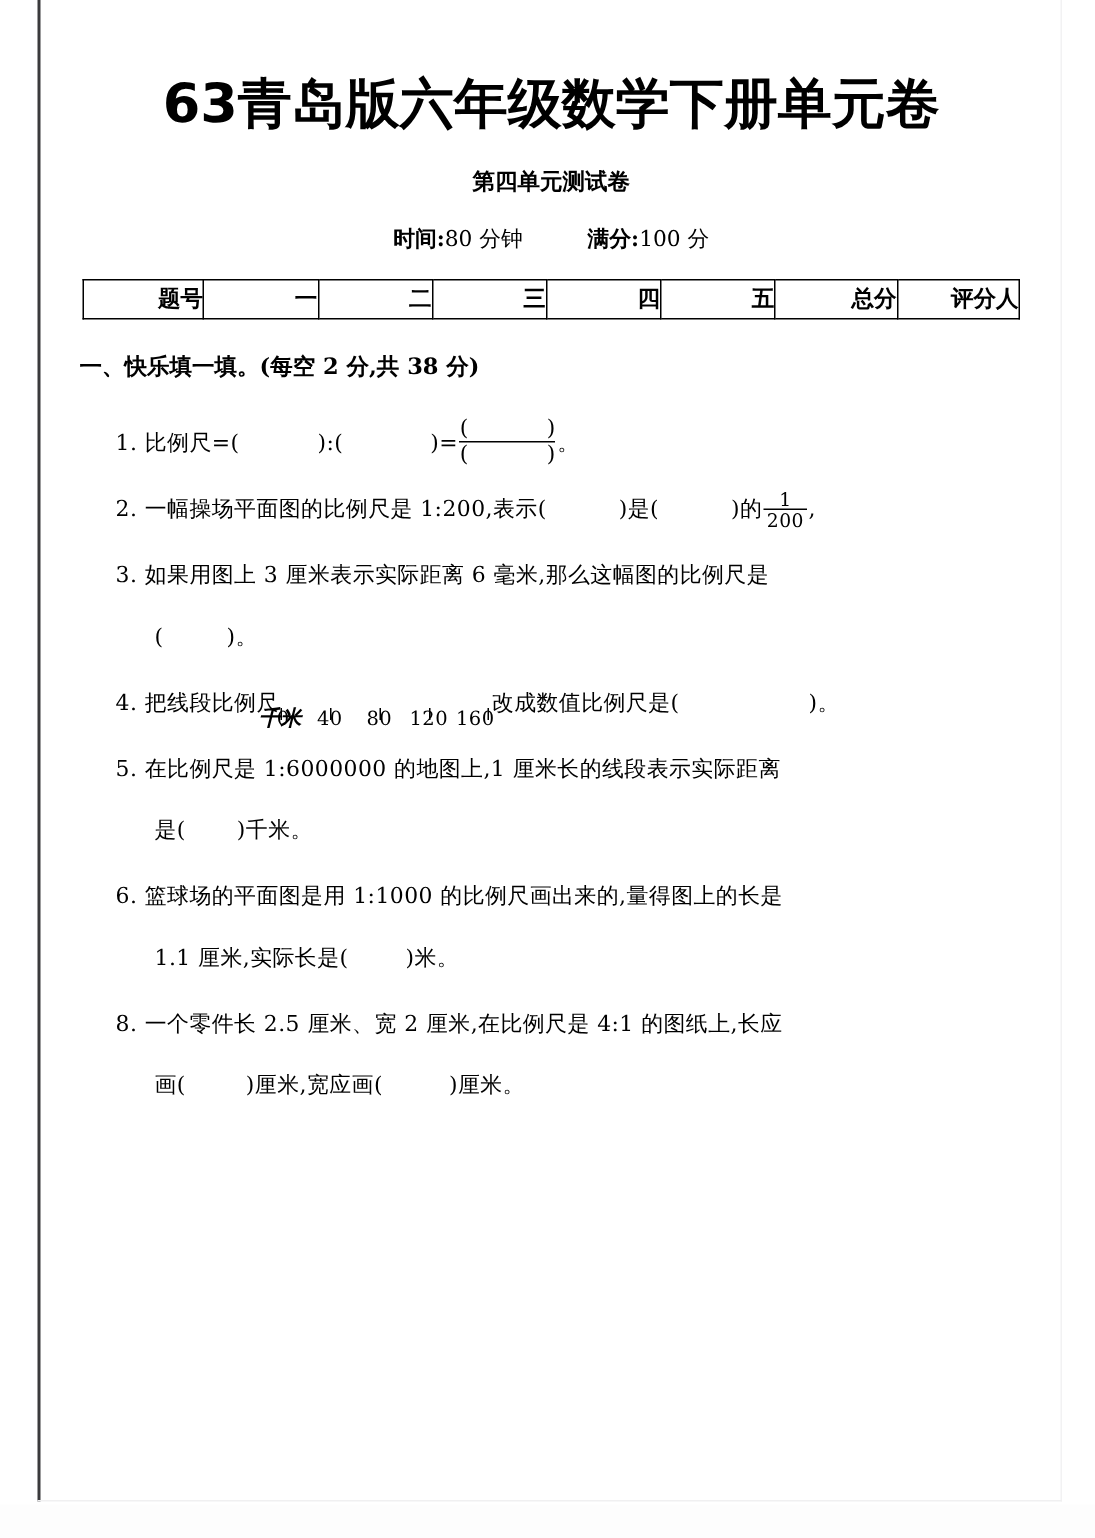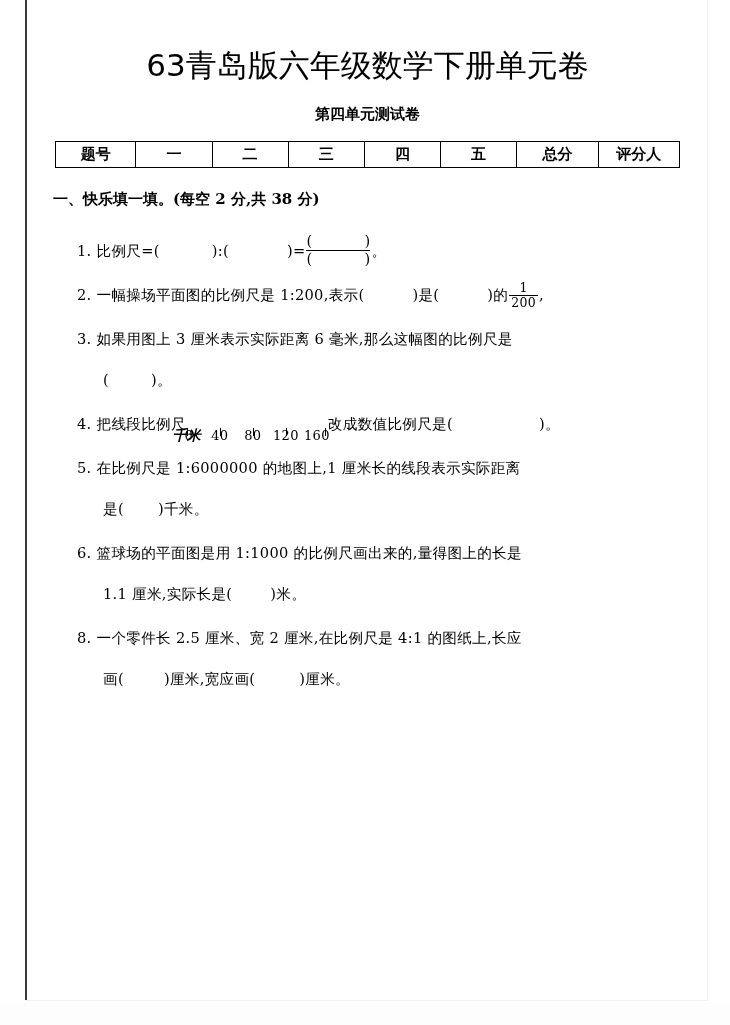--- a/index.html
+++ b/index.html
@@ -61,22 +61,22 @@
   #content {
     position: absolute;
     left: 55px;
     top: 0;
     width: 625px;
   }
 
   
   .doc-title {
     font-family: "DejaVu Sans", "Liberation Sans", sans-serif;
-    font-weight: normal;
-    font-size: 31px;
+    font-weight: bold;
+    font-size: 36px;
     text-align: center;
     letter-spacing: 0px;
     margin-top: 45px;
     white-space: nowrap;
   }
   .doc-subtitle {
     font-weight: bold;
     font-size: 15px;
     text-align: center;
     margin-top: 18px;
@@ -102,21 +102,21 @@
   
   .score-table {
     border-collapse: collapse;
     margin-top: 17px;
     width: 625px;
     table-layout: fixed;
   }
   .score-table td {
     border: 1.6px solid #000000;
     height: 25px;
-    text-align: center;
+    text-align: right;
     vertical-align: middle;
     font-size: 15px;
     font-weight: bold;
     font-family: Liberation Mono, monospace;
     padding: 0;
   }
   .score-table .col-head { width: 76px; }
   .score-table .col-num  { width: 72px; }
   .score-table .col-wide { width: 77px; }
 
@@ -246,20 +246,25 @@
   <div class="edge-rule-right"></div>
   <div class="edge-rule-bottom"></div>
   <div class="page-tail"></div>
 
   <div id="content">
 
     <div class="doc-title">63青岛版六年级数学下册单元卷</div>
 
     <div class="doc-subtitle">第四单元测试卷</div>
 
+    <div class="doc-meta">
+      <span class="meta-item"><span>时间:</span><span class="meta-num">80 分钟</span></span>
+      <span class="meta-gap"></span>
+      <span class="meta-item"><span>满分:</span><span class="meta-num">100 分</span></span>
+    </div>
 
     <table class="score-table">
       <tbody>
           <tr>
         <td class="col-head">题号</td>
         <td class="col-num">一</td>
         <td class="col-num">二</td>
         <td class="col-num">三</td>
         <td class="col-num">四</td>
         <td class="col-num">五</td>

